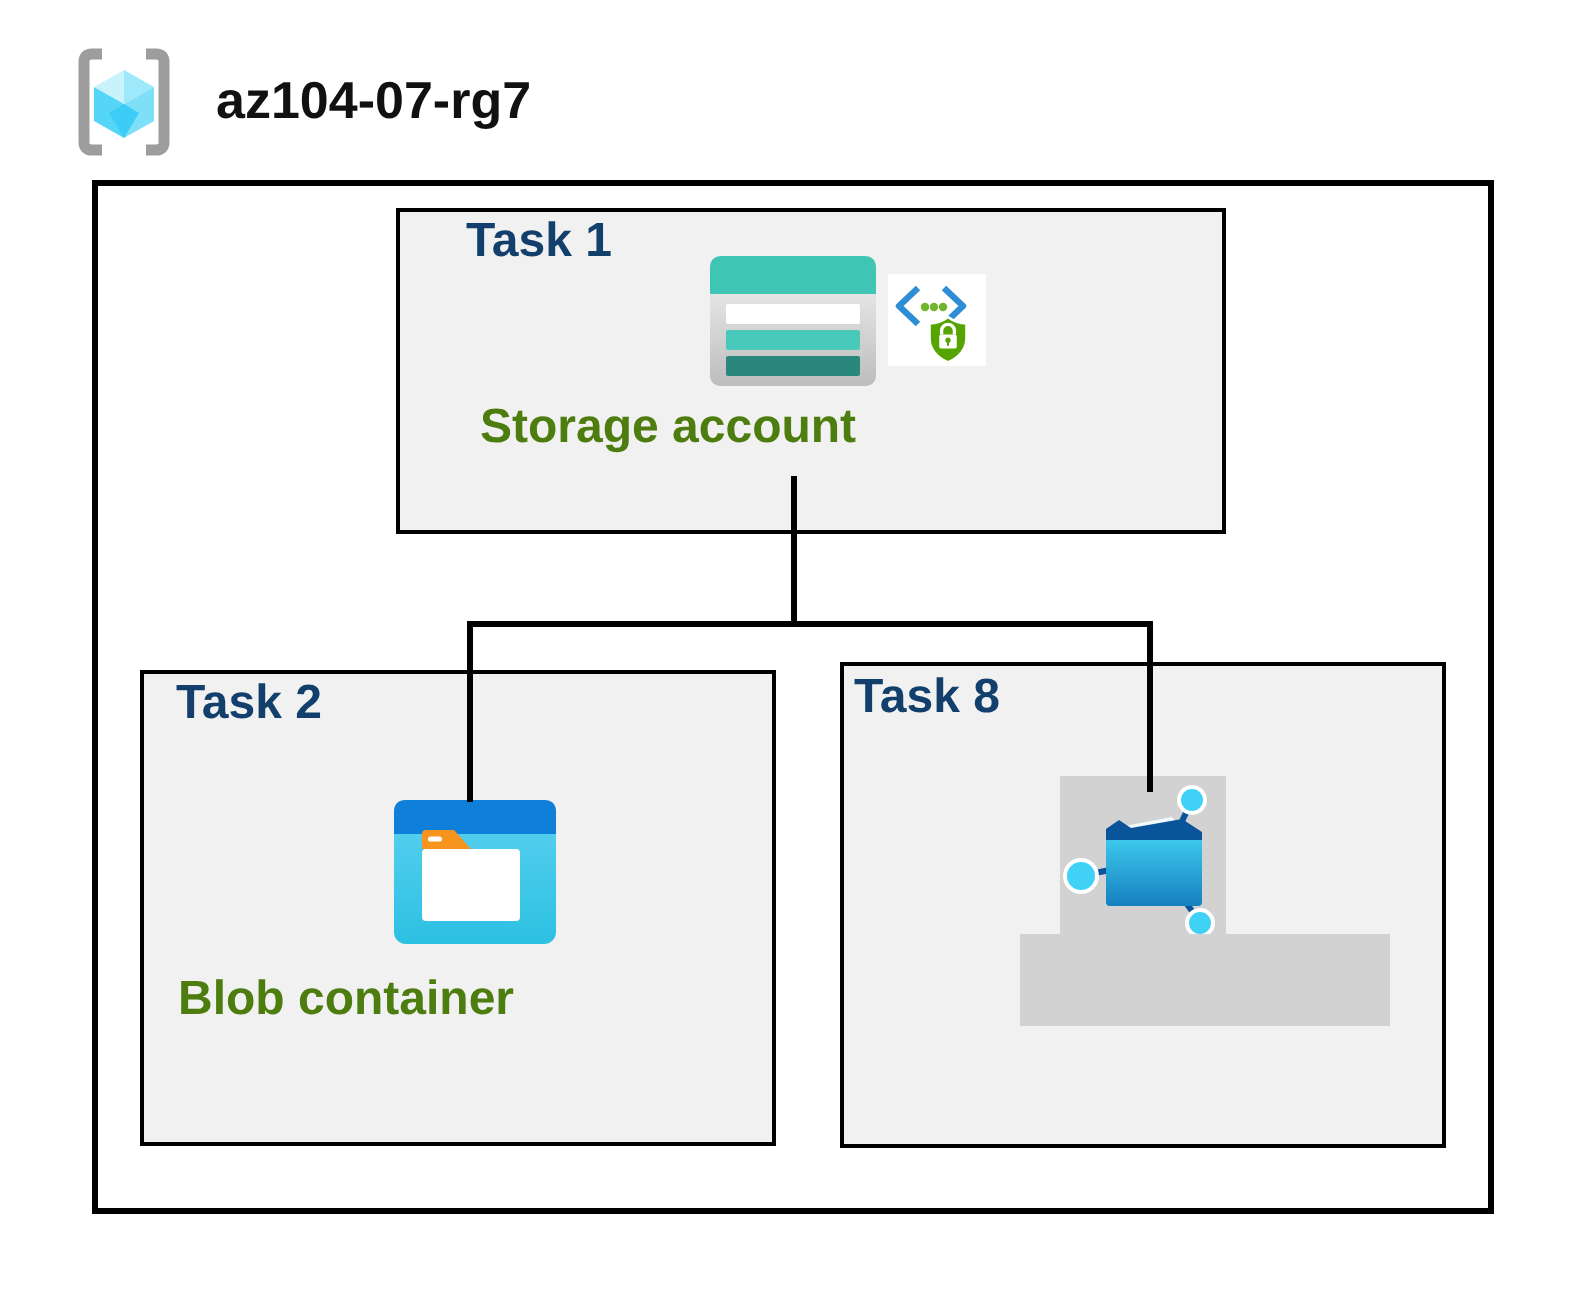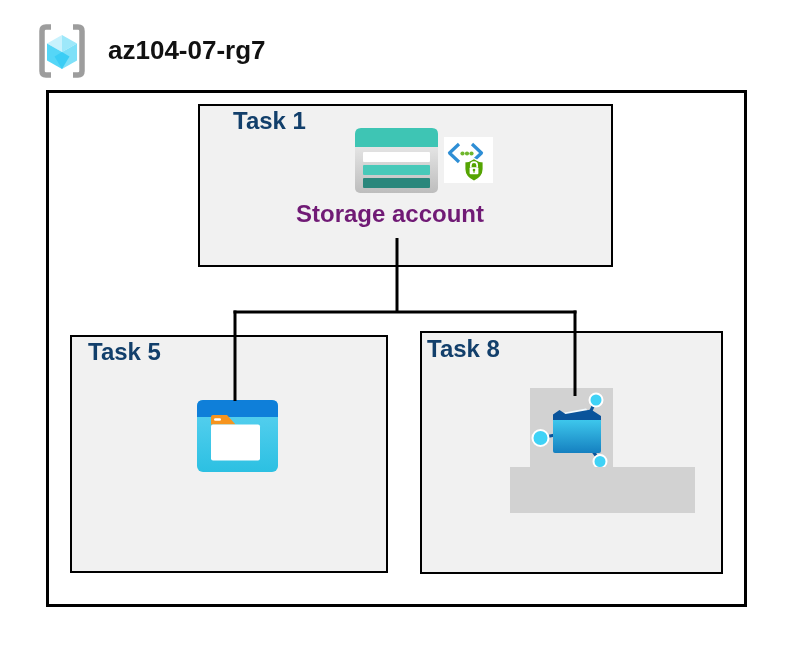--- a/index.html
+++ b/index.html
@@ -40,22 +40,22 @@
     position: absolute; z-index: 3;
     font-size: 24px; font-weight: 700; color: #123f6b;
     line-height: 1.1; white-space: nowrap;
   }
   #task1-label { left: 233px; top: 108px; text-align: right; }
   #task2-label { left: 88px;  top: 339px; }
   #task3-label { left: 427px; top: 336px; }
 
   .resource-label {
     position: absolute; z-index: 3;
-    font-size: 24px; font-weight: 700; color: #701a75;
-    text-align: center; line-height: 1.1; white-space: nowrap;
+    font-size: 24px; font-weight: 700; color: #4d7c0f;
+    text-align: left; line-height: 1.1; white-space: nowrap;
   }
   #storage-label { left: 240px; top: 201px; width: 300px; }
   #blob-label    { left: 89px;  top: 487px; width: 300px; }
   #fileshare-label { left: 510px; top: 477px; width: 185px; }
 
   
   .storage-icon  { position: absolute; left: 355px; top: 128px; width: 83px; height: 65px; z-index: 3; }
   .secure-icon   { position: absolute; left: 444px; top: 137px; width: 49px; height: 46px; z-index: 3; }
   .blob-icon     { position: absolute; left: 197px; top: 400px; width: 81px; height: 72px; z-index: 3; }
   .fs-gray-square{ position: absolute; left: 530px; top: 388px; width: 83px; height: 80px; background: #d2d2d2; z-index: 2; }
@@ -82,21 +82,21 @@
   </svg>
   <span class="rg-title">az104-07-rg7</span>
 
   <div class="outer-box"></div>
 
   <div class="task-box" id="task1-box"></div>
   <div class="task-box" id="task2-box"></div>
   <div class="task-box" id="task3-box"></div>
 
   <span class="task-label" id="task1-label">Task 1</span>
-  <span class="task-label" id="task2-label">Task 5</span>
+  <span class="task-label" id="task2-label">Task 2</span>
   <span class="task-label" id="task3-label">Task 8</span>
 
   <svg class="storage-icon" viewBox="0 0 83 65">
     <defs>
       <linearGradient id="sgBody" x1="0" y1="0" x2="0" y2="1">
         <stop offset="0" stop-color="#f4f4f4"></stop>
           <stop offset="1" stop-color="#bdbdbd"></stop>
       </linearGradient>
     </defs>
     <rect x="0" y="0" width="83" height="65" rx="5" fill="url(#sgBody)"></rect>
@@ -129,20 +129,21 @@
           <stop offset="1" stop-color="#2cc0e2"></stop>
       </linearGradient>
     </defs>
     <rect x="0" y="0" width="81" height="72" rx="6" fill="url(#bcBody)"></rect>
     <path d="M0,17 V6 Q0,0 6,0 H75 Q81,0 81,6 V17 Z" fill="#0f7fd9"></path>
     <path d="M14,24.5 V17 Q14,15 16,15 H30 L38.5,24.5 Z" fill="#f6941e"></path>
     <rect x="17" y="18.2" width="7" height="2.6" rx="1.3" fill="#ffffff"></rect>
     <rect x="14" y="24.5" width="49" height="36" rx="2" fill="#ffffff"></rect>
   </svg>
 
+  <div class="resource-label" id="blob-label">Blob container</div>
 
   <div class="fs-gray-square">
     <svg class="fs-icon" viewBox="0 0 83 80">
       <defs>
         <linearGradient id="fsBody" x1="0" y1="0" x2="0" y2="1">
           <stop offset="0" stop-color="#3fcaee"></stop>
             <stop offset="1" stop-color="#1580c0"></stop>
         </linearGradient>
       </defs>
       <line x1="59" y1="27" x2="65" y2="14" stroke="#0a549b" stroke-width="3"></line>

